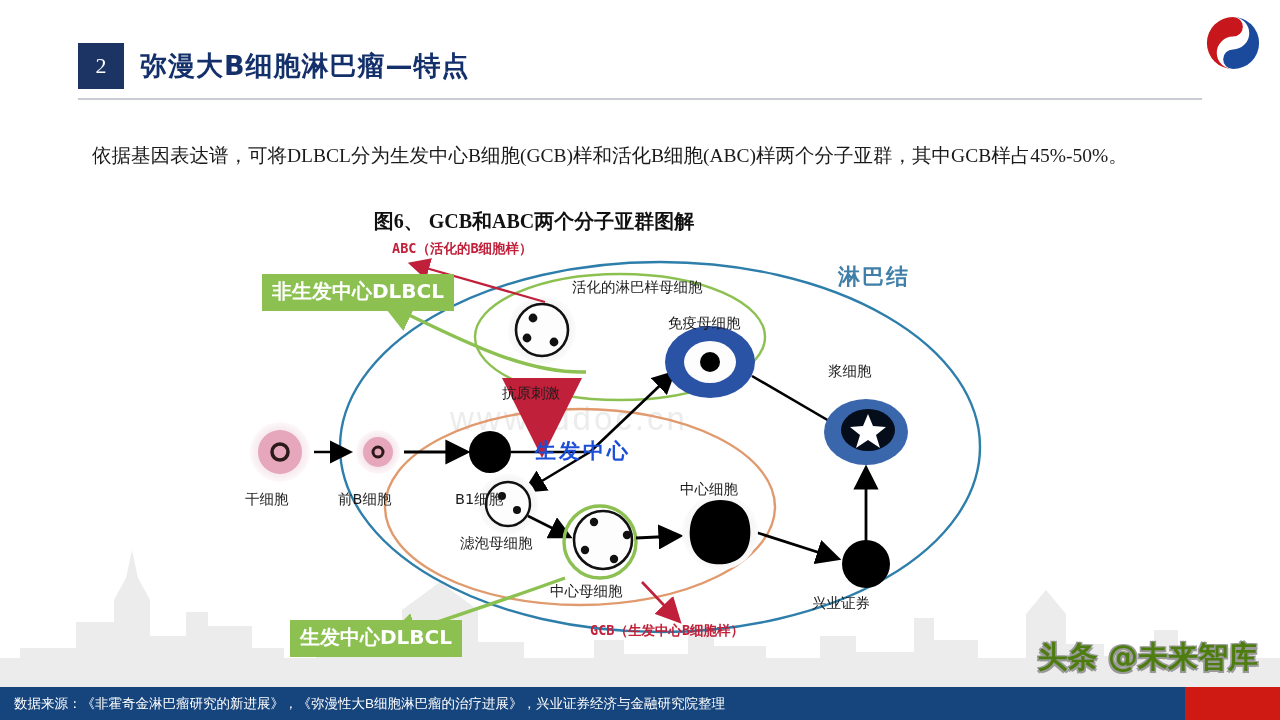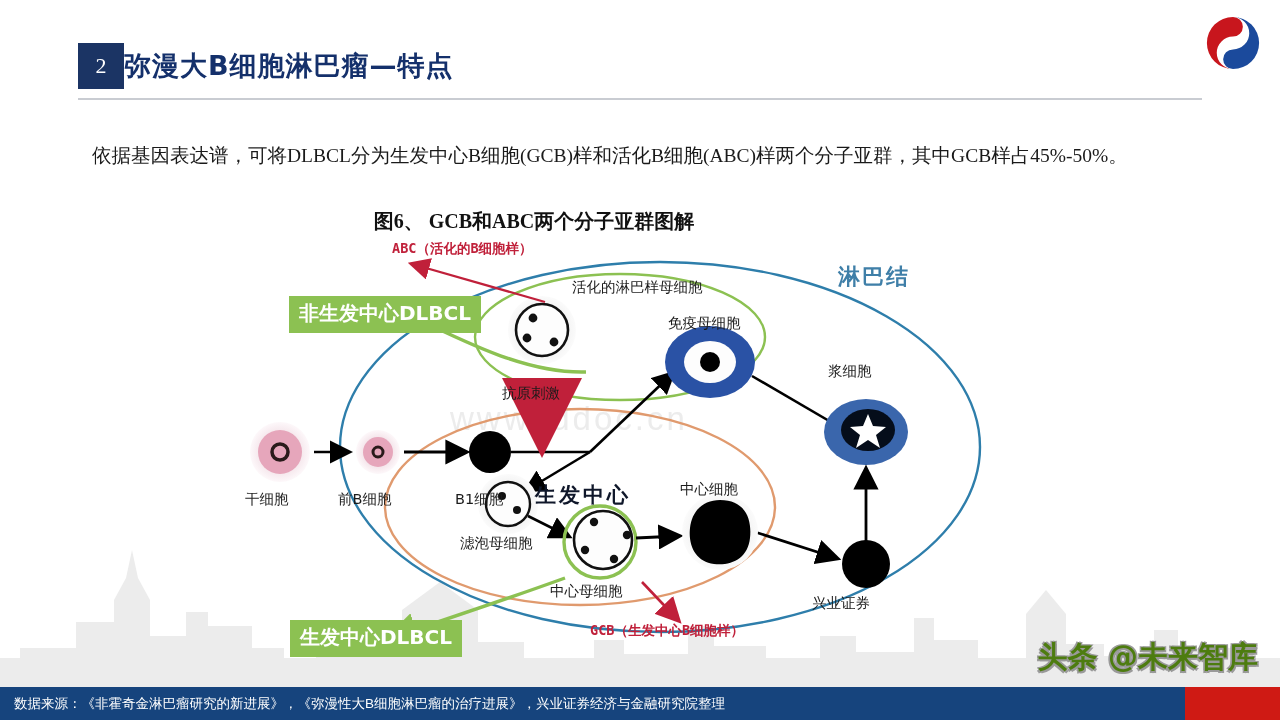--- a/index.html
+++ b/index.html
@@ -69,20 +69,21 @@
     height: 46px;
     background: #1b3464;
     color: #ffffff;
     font-family: "Liberation Serif", serif;
     font-size: 22px;
     display: flex;
     align-items: center;
     justify-content: center;
   }
   .header-title {
+    margin-left: 16px;
     color: #14306b;
     font-family: "DejaVu Sans", sans-serif;
     font-size: 27px;
     font-weight: 700;
     line-height: 46px;
     white-space: nowrap;
     letter-spacing: 1px;
   }
   .header-rule {
     position: absolute;
@@ -139,25 +140,24 @@
     z-index: 4;
   }
   .lbl-dark { color: #1b1b1b; font-size: 14.5px; }
   .lbl-node {
     color: #3f7fa8;
     font-size: 22px;
     font-weight: 700;
     letter-spacing: 2px;
   }
   .lbl-gc {
-    color: #0f172a;
+    color: #1d4ed8;
     font-size: 21px;
     font-weight: 700;
     letter-spacing: 3px;
-    margin-top: 44px;
   }
   .lbl-red {
     color: #c0203a;
     font-family: "DejaVu Sans Mono", monospace;
     font-size: 13.5px;
     font-weight: 700;
   }
   .greenbox {
     position: absolute;
     background: #8cc152;
@@ -398,21 +398,21 @@
   </svg>
 
   <div class="dlabel lbl-node" style="left:648px; top:20px;">淋巴结</div>
 
   <div class="dlabel lbl-gc" style="left:345px; top:195px;">生发中心</div>
 
   <div class="dlabel lbl-red" style="left:202px; top:-2px;">ABC（活化的B细胞样）</div>
 
   <div class="dlabel lbl-red" style="left:400px; top:380px;">GCB（生发中心B细胞样）</div>
 
-  <div class="greenbox" style="left:72px; top:54px;margin-left:27px;">非生发中心DLBCL</div>
+  <div class="greenbox" style="left:72px; top:32px;">非生发中心DLBCL</div>
 
   <div class="greenbox" style="left:100px; top:378px;">生发中心DLBCL</div>
 
   <div class="dlabel lbl-dark" style="left:55px; top:248px;">干细胞</div>
 
   <div class="dlabel lbl-dark" style="left:148px; top:248px;text-align:right;">前B细胞</div>
 
   <div class="dlabel lbl-dark" style="left:265px; top:248px;">B1细胞</div>
 
   <div class="dlabel lbl-dark" style="left:312px; top:142px;">抗原刺激</div>

